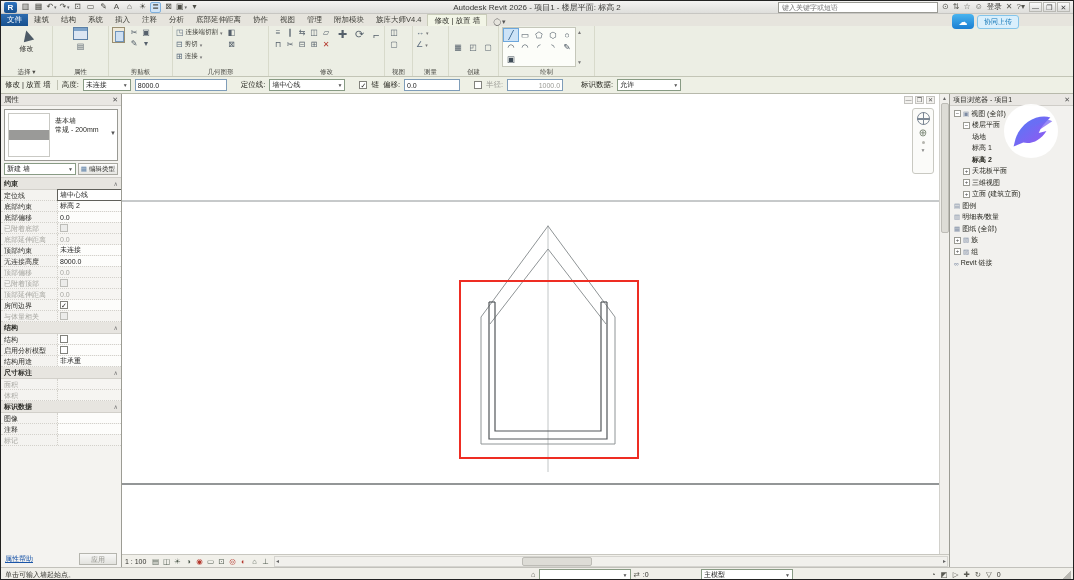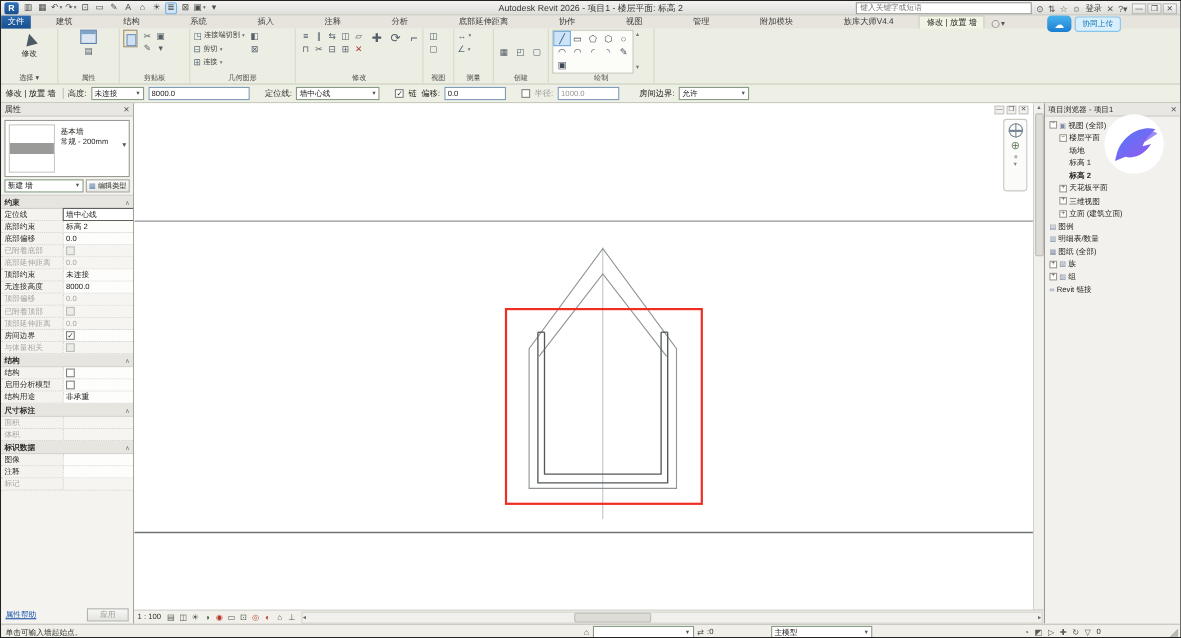--- a/index.html
+++ b/index.html
@@ -10,40 +10,40 @@
   .titlebar { height:13px; display:flex; align-items:center; padding:0 3px; gap:3px;
     background:linear-gradient(#f4f3f2,#dededb); border-bottom:1px solid #c7c6c2; position:relative; }
   .rlogo { width:13px; height:11px; background:linear-gradient(#2f74c0,#174f8c); color:#fff; font-size:8px; font-weight:bold;
     display:flex; align-items:center; justify-content:center; border-radius:2px; }
   .qat { display:flex; align-items:center; gap:2px; }
   .qat-btn { display:inline-flex; align-items:center; justify-content:center; min-width:11px; height:11px;
     font-size:8px; color:#4e4e48; line-height:1; }
   .qat-btn.hl { background:#cfe3f6; border:1px solid #7fb0dd; border-radius:2px; }
   .qat-btn .dd { font-size:5px; color:#666; margin-left:1px; }
   .win-title { position:absolute; left:50%; transform:translateX(-50%); font-size:8px; color:#3a3a38; white-space:nowrap; }
-  .tb-right { margin-left:auto; display:flex; align-items:flex-end; gap:4px; }
+  .tb-right { margin-left:auto; display:flex; align-items:flex-start; gap:4px; }
   .searchbox { width:160px; height:11px; font-size:7px; border:1px solid #9a9a94; background:#fff; padding:0 3px; color:#555; }
   .tb-ic { font-size:8px; color:#55554f; display:inline-flex; align-items:center; }
   .login { font-size:7.5px; color:#3c3c38; }
   .winbtns { display:flex; gap:1px; }
   .winbtn { width:13px; height:10px; font-size:7px; line-height:9px; text-align:center; color:#444;
     background:linear-gradient(#fbfbfb,#dcdcda); border:1px solid #b9b9b4; }
 
   
   .upload { position:absolute; left:951px; top:13px; display:flex; align-items:center; gap:3px; z-index:60; }
   .upload-ic { width:22px; height:15px; border-radius:4px; background:linear-gradient(#49b4ef,#1a7ed2);
     color:#fff; font-size:9px; display:flex; align-items:center; justify-content:center; }
   .upload-btn { height:14px; padding:0 6px; font-size:7px; color:#0f74b5; background:#d9effc;
     border:1px solid #85c5ea; border-radius:3px; display:flex; align-items:center; }
 
   
   .tabrow { height:12px; display:flex; align-items:flex-end; background:#e6e4dd; padding-left:0; }
   .tab-file { height:12px; padding:0 6px; background:linear-gradient(#2d6cb0,#17508e); color:#fff; font-size:7.5px;
     display:flex; align-items:center; }
-  .tab { height:12px; padding:0 23px; font-size:7.5px; color:#3c3c36; display:flex; align-items:center; }
+  .tab { height:12px; padding:0 6px; font-size:7.5px; color:#3c3c36; display:flex; align-items:center; }
   .tab-ctx { height:12px; padding:0 6px; font-size:7.5px; color:#2e2e28; background:#f2f5e6;
     border:1px solid #c9ccb9; border-bottom:none; display:flex; align-items:center; }
   .tab-toggle { font-size:7px; color:#555; margin-left:6px; display:flex; align-items:center; gap:1px; }
 
   
   .ribbon { height:51px; background:#eceee4; border-bottom:1px solid #c3c5b6; display:flex; }
   .rpanel { display:flex; flex-direction:column; border-right:1px solid #d8dacb; padding:1px 3px 0 3px; }
   .pbody { flex:1; display:flex; align-items:flex-start; gap:3px; }
   .plabel { height:9px; font-size:6.5px; color:#4b4b45; text-align:center; line-height:9px; white-space:nowrap; }
   .bigbtn { display:flex; flex-direction:column; align-items:center; justify-content:center; padding:1px 2px; }
@@ -76,21 +76,21 @@
   .optionsbar { height:17px; background:#eef0e5; border-bottom:1px solid #b7b9ab; display:flex; align-items:center;
     gap:4px; padding:0 4px; font-size:7.5px; color:#26261f; white-space:nowrap; }
   .opt-mode { padding-right:6px; border-right:1px solid #c0c2b3; }
   .combo { height:12px; background:#fff; border:1px solid #889b84; display:inline-flex; align-items:center;
     justify-content:space-between; font-size:7px; color:#222; padding:0 2px; gap:3px; }
   .combo .ca { font-size:5px; color:#555; }
   .tinput { height:12px; background:#fff; border:1px solid #7f9db9; font-size:7px; color:#222; padding:0 2px; }
   .cb { width:8px; height:8px; border:1px solid #82827c; background:#fff; font-size:7px; line-height:7px;
     text-align:center; color:#2a2a26; display:inline-block; }
   .cb.dis { background:#ececea; border-color:#bdbdb8; }
-  .gray { color:#9a9a94 !important; }
+  .gray { color:#9a9a94 !important;text-align:right; }
 
   
   .main { display:flex; height:473px; }
 
   
   .props { width:121px; background:#f4f3f0; border-right:1px solid #9c9c94; position:relative; display:flex; flex-direction:column; }
   .phead { height:12px; background:#e9e7e3; display:flex; align-items:center; justify-content:space-between;
     padding:0 3px; font-size:7.5px; color:#2e2e2a; border-bottom:1px solid #cfcdc8; }
   .closex { font-size:7px; color:#555; }
   .typesel { margin:3px 3px 2px 3px; background:#fff; border:1px solid #9a9a94; height:52px; display:flex; position:relative; }
@@ -394,21 +394,21 @@
         <span class="ca">▼</span>
     </span>
     <span class="cb" style="margin-left:10px;">✓</span>
     <span>链</span>
 
     <span>偏移:</span>
     <input class="tinput" style="width: 56px;" value="0.0">
     <span class="cb" style="margin-left:10px;"></span>
     <span class="gray">半径:</span>
     <input class="tinput gray" style="width: 56px; color: rgb(154, 154, 148);" value="1000.0">
-    <span style="margin-left:14px;">房间边界:</span>
+    <span style="margin-left:14px;">标识数据:</span>
     <span class="combo" style="width:64px;">
       <span>允许</span>
         <span class="ca">▼</span>
     </span>
   </div>
 
   <div class="main">
 
     <div class="props">
       <div class="phead">

